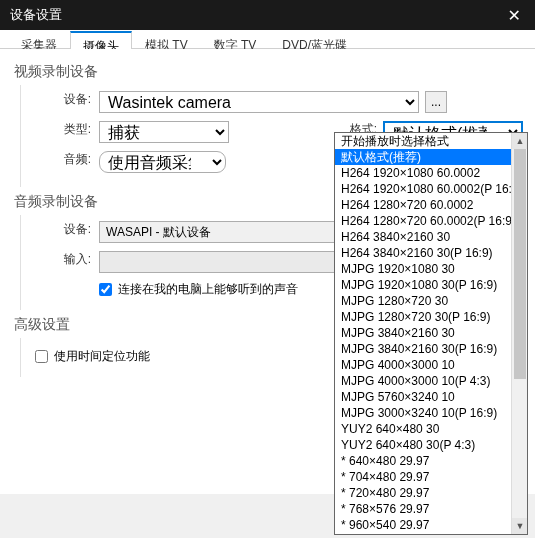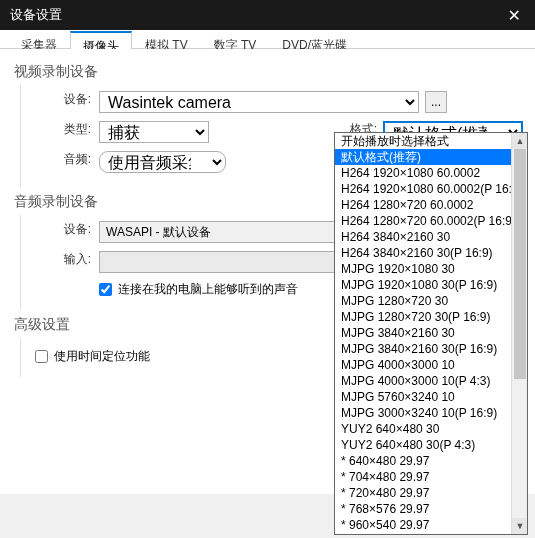--- a/index.html
+++ b/index.html
@@ -86,21 +86,21 @@
   select, input[type=text] {
     font-family: inherit;
     font-size: 16px;
     height: 22px;
     border: 1px solid #adadad;
     padding: 1px 4px;
     background: #fff;
   }
   select { padding-right: 18px; }
   .wide-select { width: 320px; }
-  .med-select  { width: 110px; }
+  .med-select  { width: 130px; }
   .small-select{ width: 127px; border-radius: 9px; }
   .fmt-select {
     width: 140px;
     border: 2px solid #0078d7;
     color: #000;
   }
   .dots-btn {
     width: 22px; height: 22px;
     margin-left: 6px;
     border: 1px solid #adadad;

